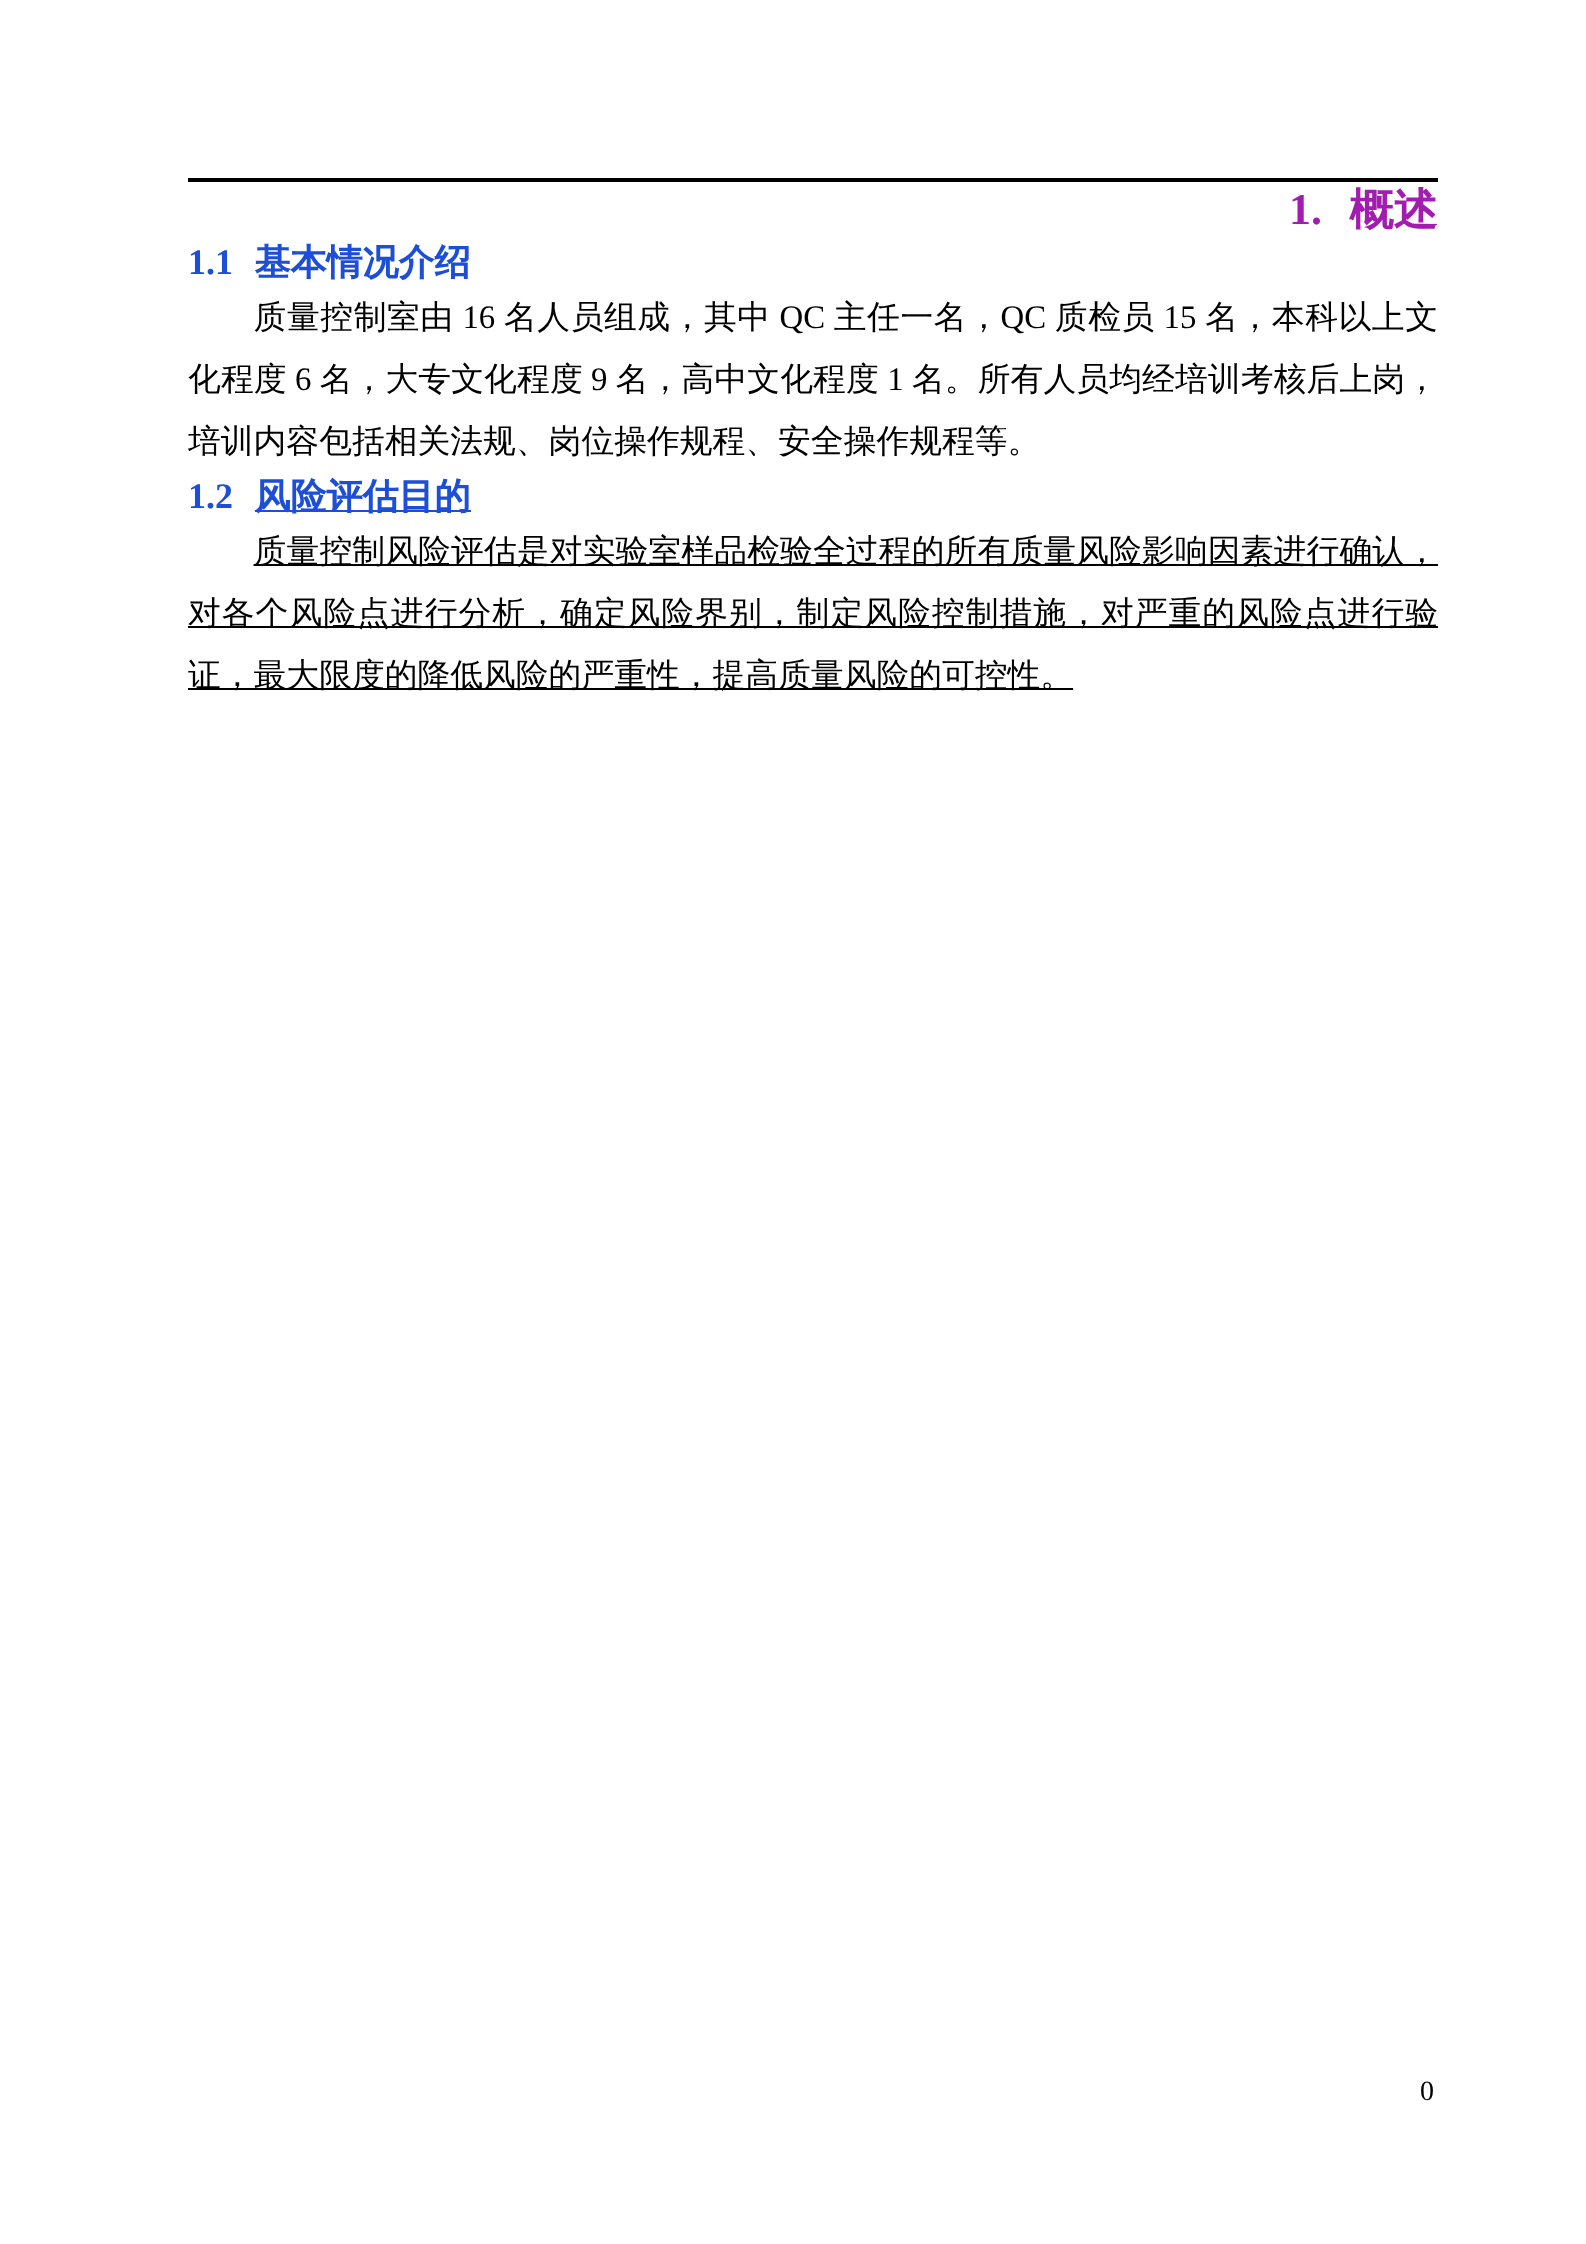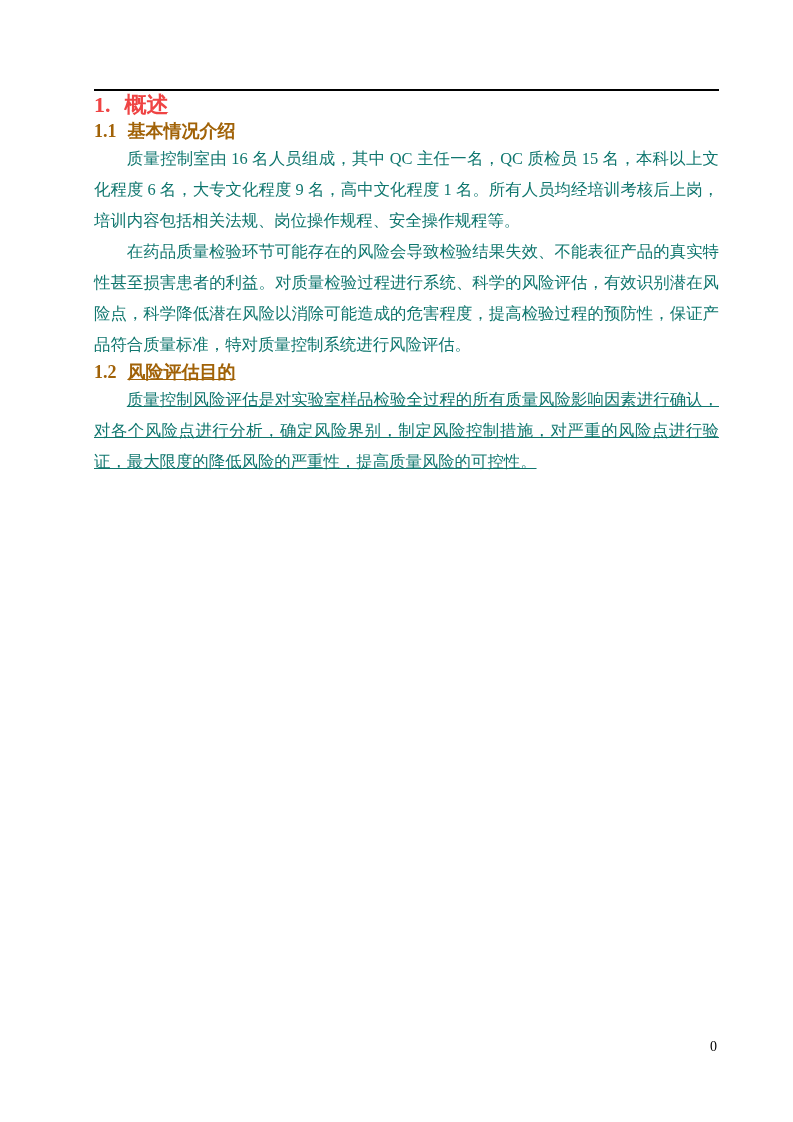--- a/index.html
+++ b/index.html
@@ -23,38 +23,39 @@
   .header-rule {
     margin-top: 89px;
     height: 0;
     border-top: 2px solid #000000;
   }
   h1.doc-h1 {
     margin: 0;
     font-size: 22px;
     line-height: 28px;
     font-weight: bold;
-    color: #ef4444;
+    color: #a21caf;
+    text-align: right;
   }
   h1.doc-h1 .num { display: inline-block; margin-right: 14px; }
   h2.doc-h2 {
     margin: 0;
     font-size: 18px;
     line-height: 24px;
     font-weight: bold;
-    color: #a16207;
+    color: #1d4ed8;
   }
   h2.doc-h2 .num { display: inline-block; margin-right: 11px; }
   p.body-p {
     margin: 0;
     font-size: 16.4px;
     line-height: 31px;
     text-align: justify;
     text-indent: 2em;
-    color: #0f766e;
+    color: #000000;
     word-break: break-all;
   }
   
   .gap-s1      { margin-top: 9px; }
   .gap-s11     { margin-top: 47px; }
   .gap-p-staff { margin-top: 21px; }
   .gap-s12     { margin-top: 24px; text-decoration: underline; }
   .gap-p-purpose { margin-top: 24px; }
   .gap-s2      { margin-top: 29px; }
   .gap-p-scope { margin-top: 33px; text-decoration: underline; }
@@ -79,21 +80,20 @@
       <span class="num">1.</span><span>概述</span>
     </h1>
 
     <h2 class="doc-h2 gap-s11">
       <span class="num">1.1</span><span>基本情况介绍</span>
     </h2>
 
     <p class="body-p gap-p-staff">质量控制室由 16 名人员组成，其中 QC 主任一名，QC 质检员 15 名，本科以上文化程度 6 名，大专文化程度 9 名，高中文化程度 1 名。所有人员均经培训考核后上岗，培训内容包括相关法规、岗位操作规程、安全操作规程等。</p>
 
 
-    <p class="body-p">在药品质量检验环节可能存在的风险会导致检验结果失效、不能表征产品的真实特性甚至损害患者的利益。对质量检验过程进行系统、科学的风险评估，有效识别潜在风险点，科学降低潜在风险以消除可能造成的危害程度，提高检验过程的预防性，保证产品符合质量标准，特对质量控制系统进行风险评估。</p>
 
     <h2 class="doc-h2 gap-s12">
       <span class="num">1.2</span><span>风险评估目的</span>
     </h2>
 
 
 
     <p class="body-p gap-p-scope">质量控制风险评估是对实验室样品检验全过程的所有质量风险影响因素进行确认，对各个风险点进行分析，确定风险界别，制定风险控制措施，对严重的风险点进行验证，最大限度的降低风险的严重性，提高质量风险的可控性。</p>
 
   </div>

